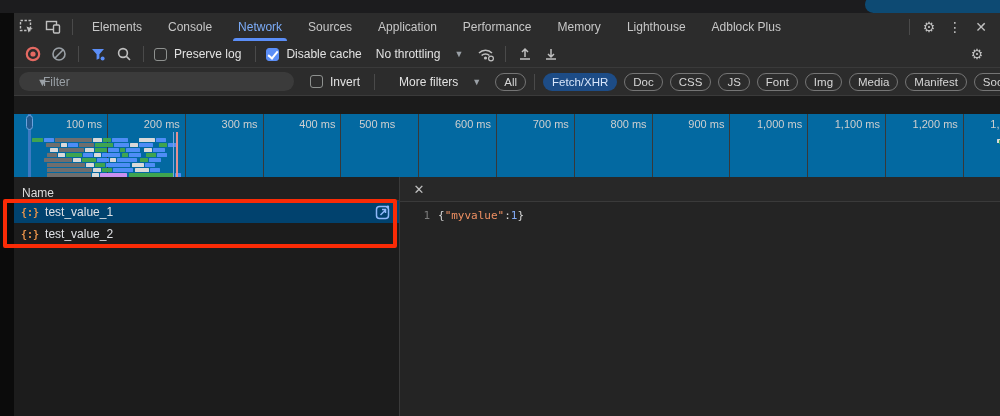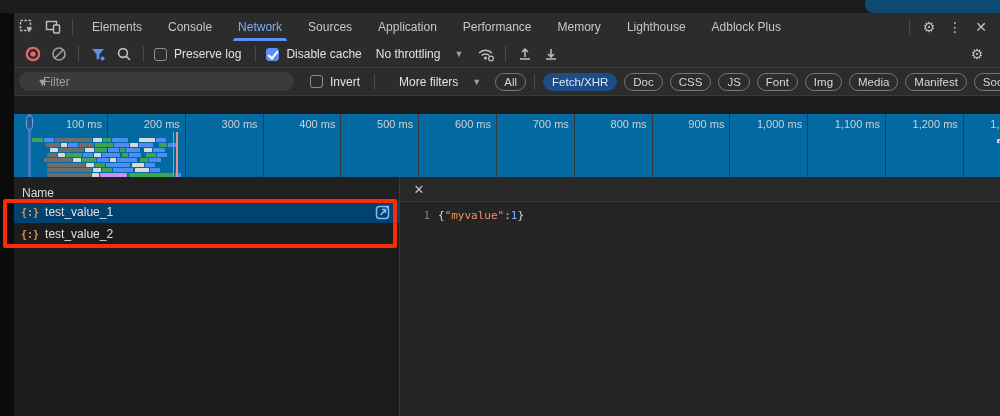--- a/index.html
+++ b/index.html
@@ -200,21 +200,21 @@
   <div class="abs" id="overview">
       <div class="tick-line" style="left: 93px;"></div>
       <div class="tick-label" style="left: 16px;">100 ms</div>
       <div class="tick-line" style="left: 170.8px;"></div>
       <div class="tick-label" style="left: 93.8px;">200 ms</div>
       <div class="tick-line" style="left: 248.6px;"></div>
       <div class="tick-label" style="left: 171.6px;">300 ms</div>
       <div class="tick-line" style="left: 326.4px;"></div>
       <div class="tick-label" style="left: 249.4px;">400 ms</div>
       <div class="tick-line" style="left: 404.2px;"></div>
-      <div class="tick-label" style="left: 327.2px;">500 ms</div>
+      <div class="tick-label" style="left: 327.2px; text-align: center;">500 ms</div>
       <div class="tick-line" style="left: 482px;"></div>
       <div class="tick-label" style="left: 405px;">600 ms</div>
       <div class="tick-line" style="left: 559.8px;"></div>
       <div class="tick-label" style="left: 482.8px;">700 ms</div>
       <div class="tick-line" style="left: 637.6px;"></div>
       <div class="tick-label" style="left: 560.6px;">800 ms</div>
       <div class="tick-line" style="left: 715.4px;"></div>
       <div class="tick-label" style="left: 638.4px;">900 ms</div>
       <div class="tick-line" style="left: 793.2px;"></div>
       <div class="tick-label" style="left: 716.2px;">1,000 ms</div>

